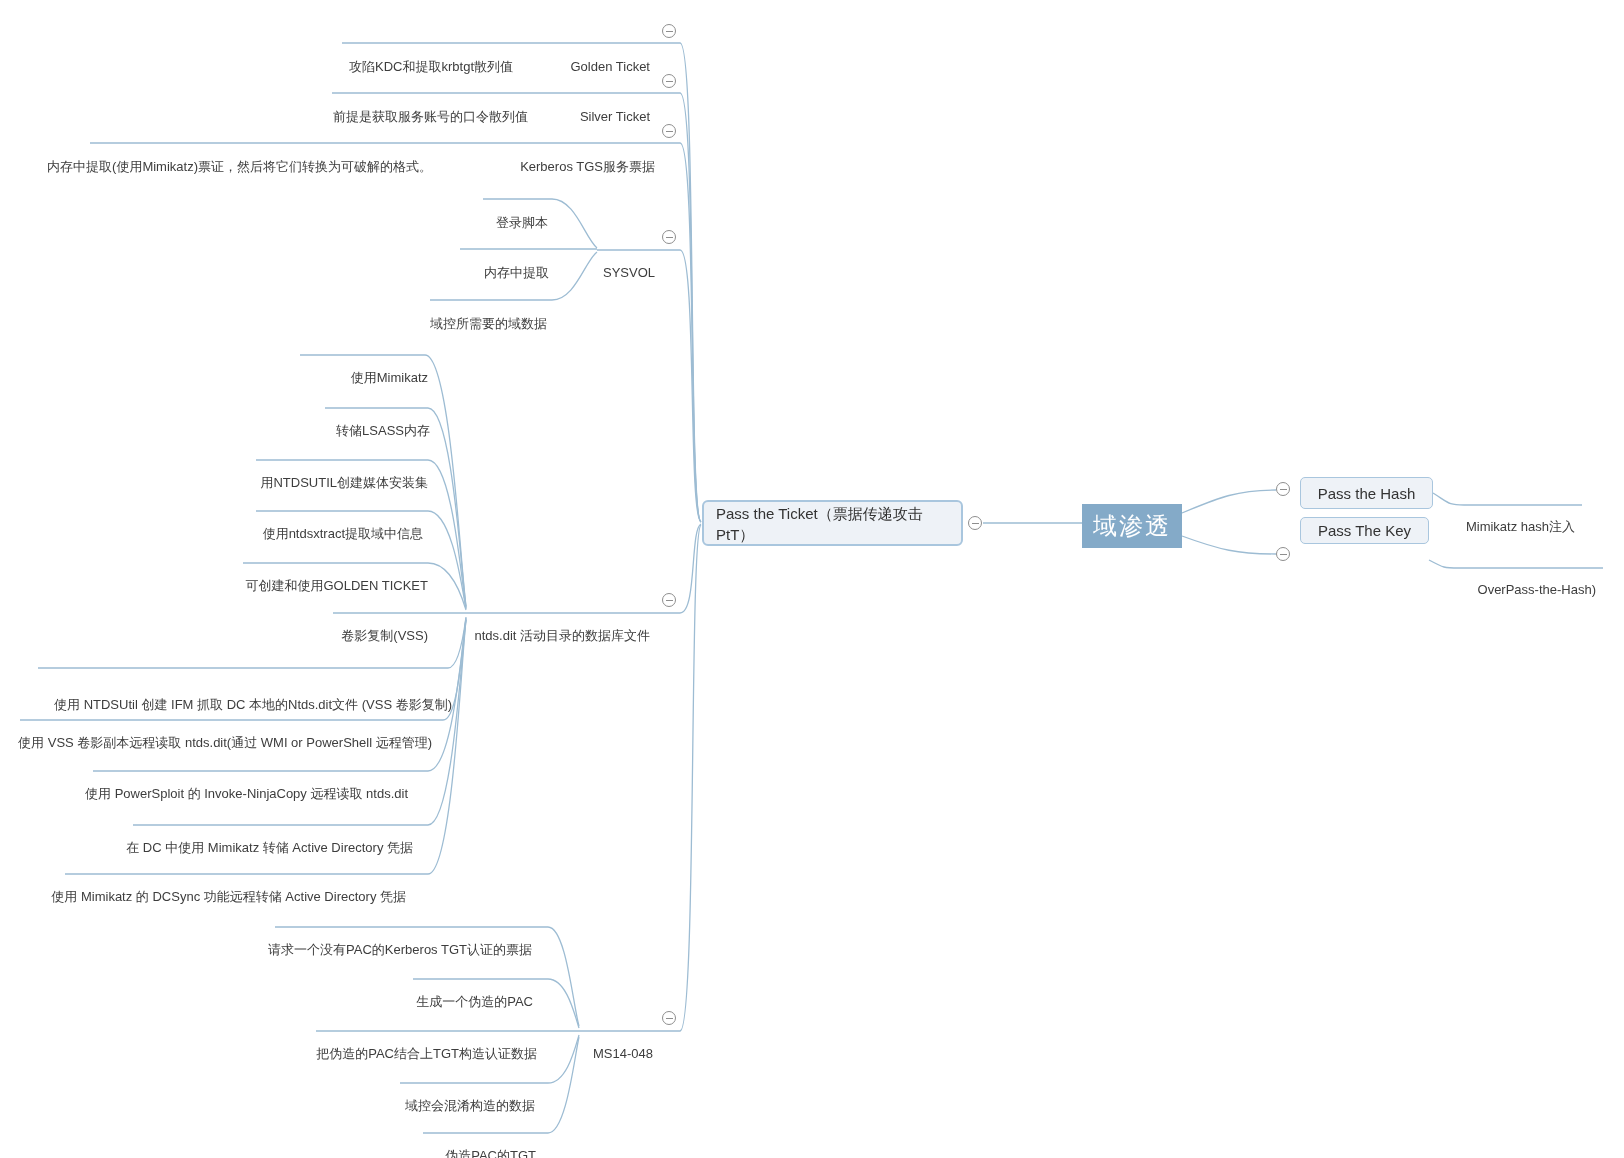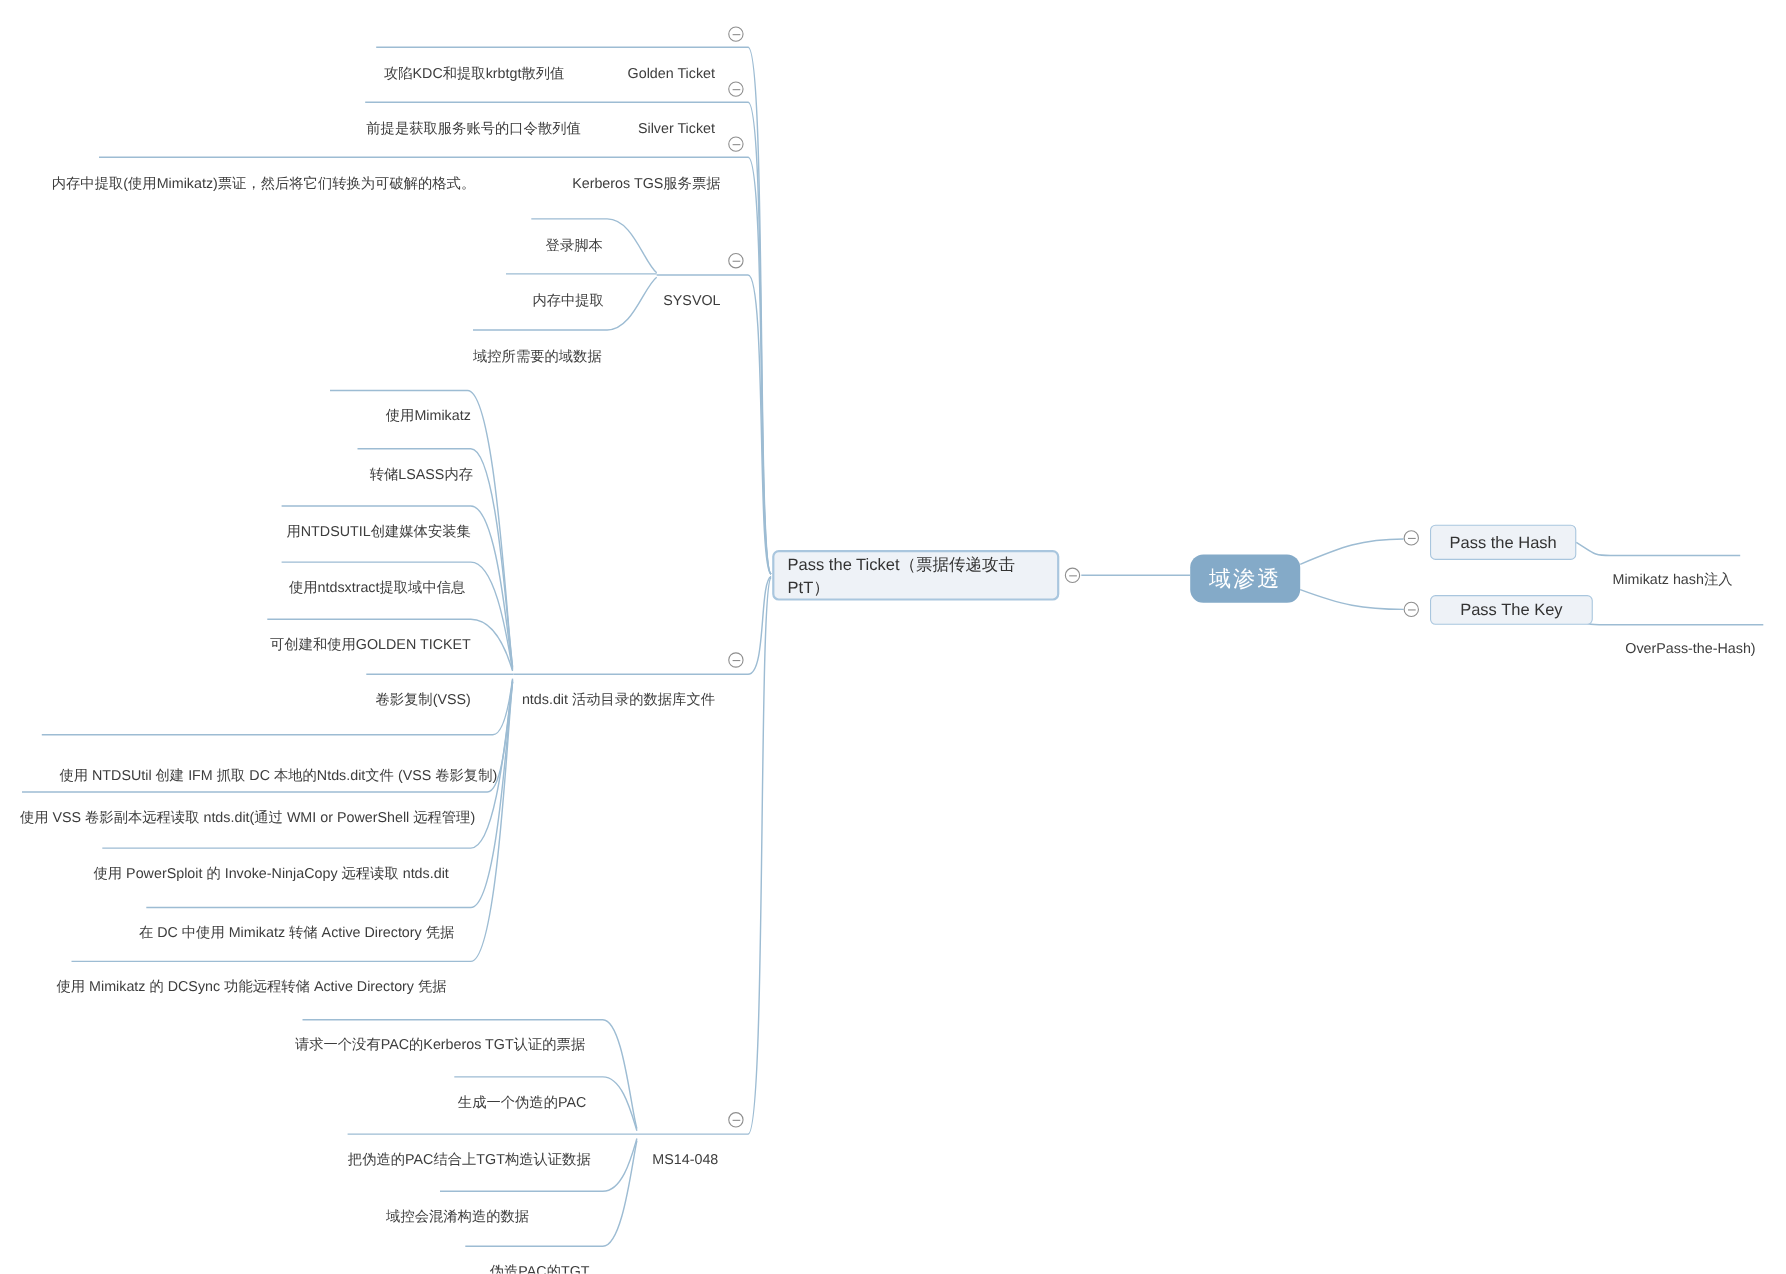--- a/index.html
+++ b/index.html
@@ -5,22 +5,22 @@
   html,body{margin:0;padding:0;background:#fff;}
   #canvas{position:relative;width:1624px;height:1158px;background:#ffffff;overflow:hidden;
           font-family:"Liberation Sans",sans-serif;color:#3d3d3d;}
   svg.lines{position:absolute;left:0;top:0;width:1624px;height:1158px;}
   svg.lines path{fill:none;stroke:#9dbcd3;stroke-width:1.3px;}
   .t{position:absolute;font-size:13px;line-height:18px;white-space:nowrap;color:#3d3d3d;text-align:right;cursor:default;margin-top:36px;}
   .node-box{position:absolute;box-sizing:border-box;background:#eef2f7;border:2px solid #a9c6de;
             border-radius:6px;font-size:15px;color:#333;display:flex;align-items:center;}
   .node-box.small{justify-content:center;border-width:1.5px;border-radius:5px;}
   #ptt-box{padding:1px 12px;line-height:21px;display:block;}
-  .root-box{position:absolute;box-sizing:border-box;background:#84aac8;border-radius:12px;
-            color:#fff;font-size:20px;letter-spacing:2px;display:flex;align-items:center;justify-content:center;}
+  .root-box{position:absolute;box-sizing:border-box;background:#84aac8;border-radius:0;
+            color:#fff;font-size:24px;letter-spacing:2px;display:flex;align-items:center;justify-content:center;}
   .minus{position:absolute;width:14px;height:14px;box-sizing:border-box;border:1.2px solid #8e8e8e;
          border-radius:50%;background:#fff;cursor:pointer;}
   .minus i{position:absolute;left:2.5px;right:2.5px;top:50%;height:0;border-top:1.2px solid #8e8e8e;}
 </style>
 </head>
 <body>
 
 <div id="canvas">
 
   <svg class="lines" viewBox="0 0 1624 1158">
@@ -85,31 +85,31 @@
   <div class="t" style="right:1172px;top:660px">使用 NTDSUtil 创建 IFM 抓取 DC 本地的Ntds.dit文件 (VSS 卷影复制)</div>
   <div class="t" style="right:1192px;top:698px">使用 VSS 卷影副本远程读取 ntds.dit(通过 WMI or PowerShell 远程管理)</div>
   <div class="t" style="right:1216px;top:749px">使用 PowerSploit 的 Invoke-NinjaCopy 远程读取 ntds.dit</div>
   <div class="t" style="right:1211px;top:803px">在 DC 中使用 Mimikatz 转储 Active Directory 凭据</div>
   <div class="t" style="right:1218px;top:852px">使用 Mimikatz 的 DCSync 功能远程转储 Active Directory 凭据</div>
 
   <div class="t" style="right:1092px;top:905px">请求一个没有PAC的Kerberos TGT认证的票据</div>
   <div class="t" style="right:1091px;top:957px">生成一个伪造的PAC</div>
   <div class="t" style="right:1087px;top:1009px">把伪造的PAC结合上TGT构造认证数据</div>
   <div class="t" style="right:971px;top:1009px">MS14-048</div>
-  <div class="t" style="right:1143px;top:1061px">域控会混淆构造的数据</div>
+  <div class="t" style="right:1089px;top:1061px">域控会混淆构造的数据</div>
   <div class="t" style="right:1088px;top:1111px">伪造PAC的TGT</div>
 
   <div class="node-box" id="ptt-box" style="left:702px;top:500px;width:261px;height:46px">Pass the Ticket（票据传递攻击PtT）</div>
 
   <div class="root-box" style="left:1082px;top:504px;width:100px;height:44px">域渗透</div>
 
   <div class="node-box small" style="left:1300px;top:477px;width:133px;height:32px">Pass the Hash</div>
   <div class="t" style="right:49px;top:482px">Mimikatz hash注入</div>
 
-  <div class="node-box small" style="left:1300px;top:541px;width:148px;height:27px">Pass The Key</div>
+  <div class="node-box small" style="left:1300px;top:517px;width:129px;height:27px">Pass The Key</div>
   <div class="t" style="right:28px;top:545px">OverPass-the-Hash)</div>
 
   <div class="minus" style="left:662px;top:24px">
       <i></i>
     </div>
   <div class="minus" style="left:662px;top:74px">
       <i></i>
     </div>
   <div class="minus" style="left:662px;top:124px">
       <i></i>

